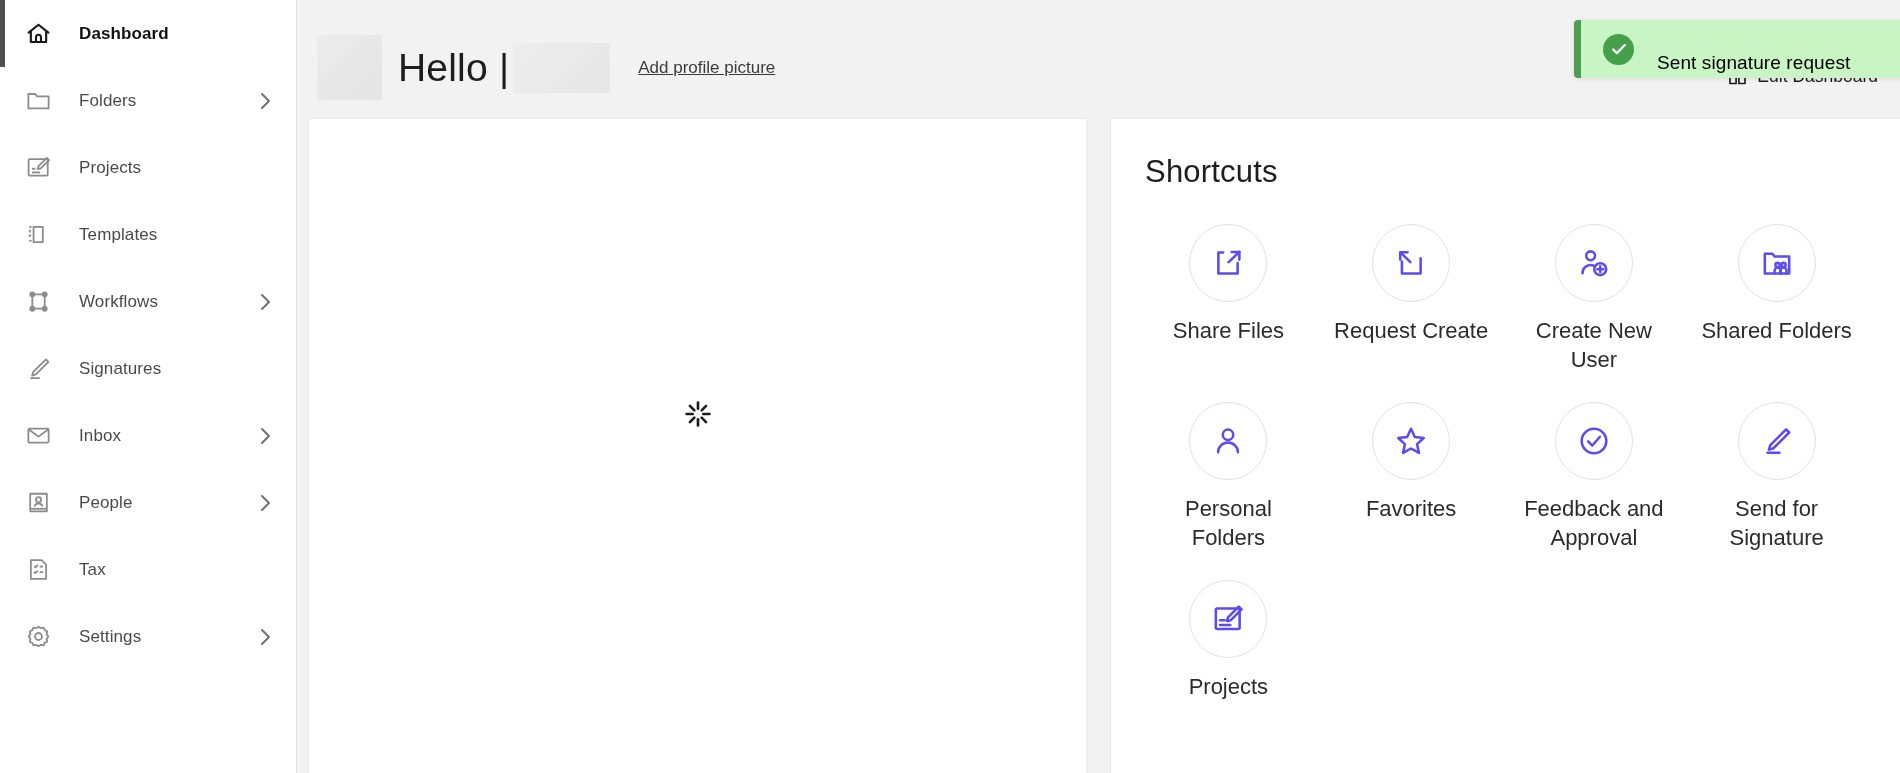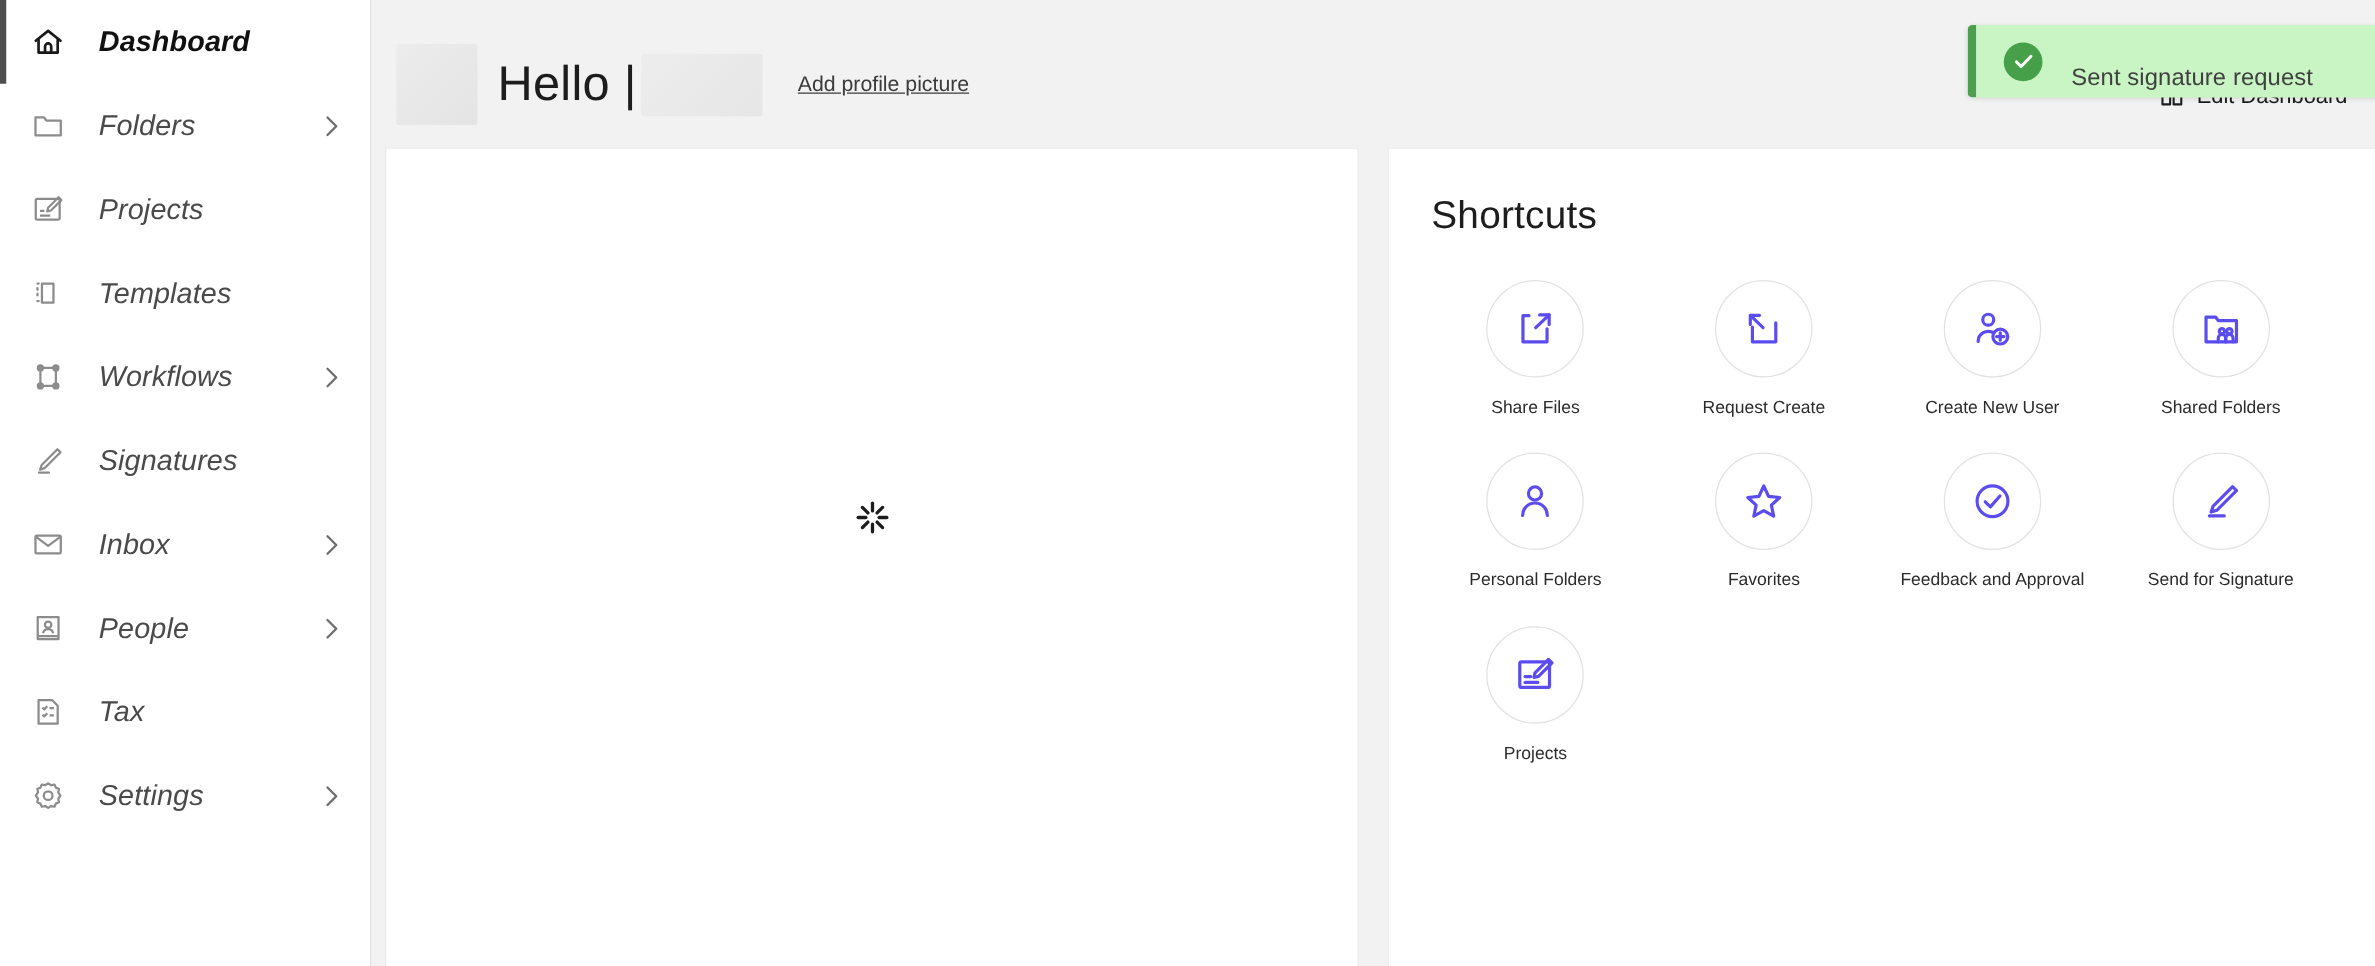--- a/index.html
+++ b/index.html
@@ -32,25 +32,24 @@
   }
   .nav-item .nav-ico {
     width: 30px; height: 30px;
     flex: 0 0 30px;
     display: flex; align-items: center; justify-content: center;
     color: #8c8c8c;
   }
   .nav-item.active .nav-ico { color: #1a1a1a; }
   .nav-label {
     margin-left: 26px;
-    font-size: 23px;
+    font-size: 17px;
     color: #4a4a4a;
     letter-spacing: .1px;
     white-space: nowrap;
-    font-style: italic;
   }
   .nav-item.active .nav-label { color: #111111; font-weight: bold; }
   .nav-chevron {
     margin-left: auto;
     color: #6e6e6e;
     display: flex; align-items: center;
   }
   .active-bar {
     position: absolute;
     left: 0; top: 0;
@@ -135,21 +134,21 @@
     margin-left: 22px;
     width: 31px; height: 31px;
     border-radius: 50%;
     background: #46a049;
     display: flex; align-items: center; justify-content: center;
     flex: 0 0 31px;
   }
   #toast-msg {
     margin-left: 23px;
     font-size: 19px;
-    color: #404040;
+    color: #000000;
     letter-spacing: .1px;
     margin-top: 28px;
   }
 
   
   #panels {
     flex: 1 1 auto;
     display: flex;
     padding: 0 0 0 11px;
     gap: 23px;
@@ -201,21 +200,21 @@
   .shortcut-circle {
     width: 78px; height: 78px;
     border-radius: 50%;
     border: 1.4px solid #e2e2e2;
     display: flex; align-items: center; justify-content: center;
     background: #fff;
     color: #5b4cf0;
   }
   .shortcut-label {
     margin-top: 14px;
-    font-size: 14px;
+    font-size: 22px;
     color: #2b2b2b;
     text-align: center;
     line-height: 1.32;
     max-width: 160px;
   }
 
   svg { display: block; }
 </style>
 </head>
 <body>

